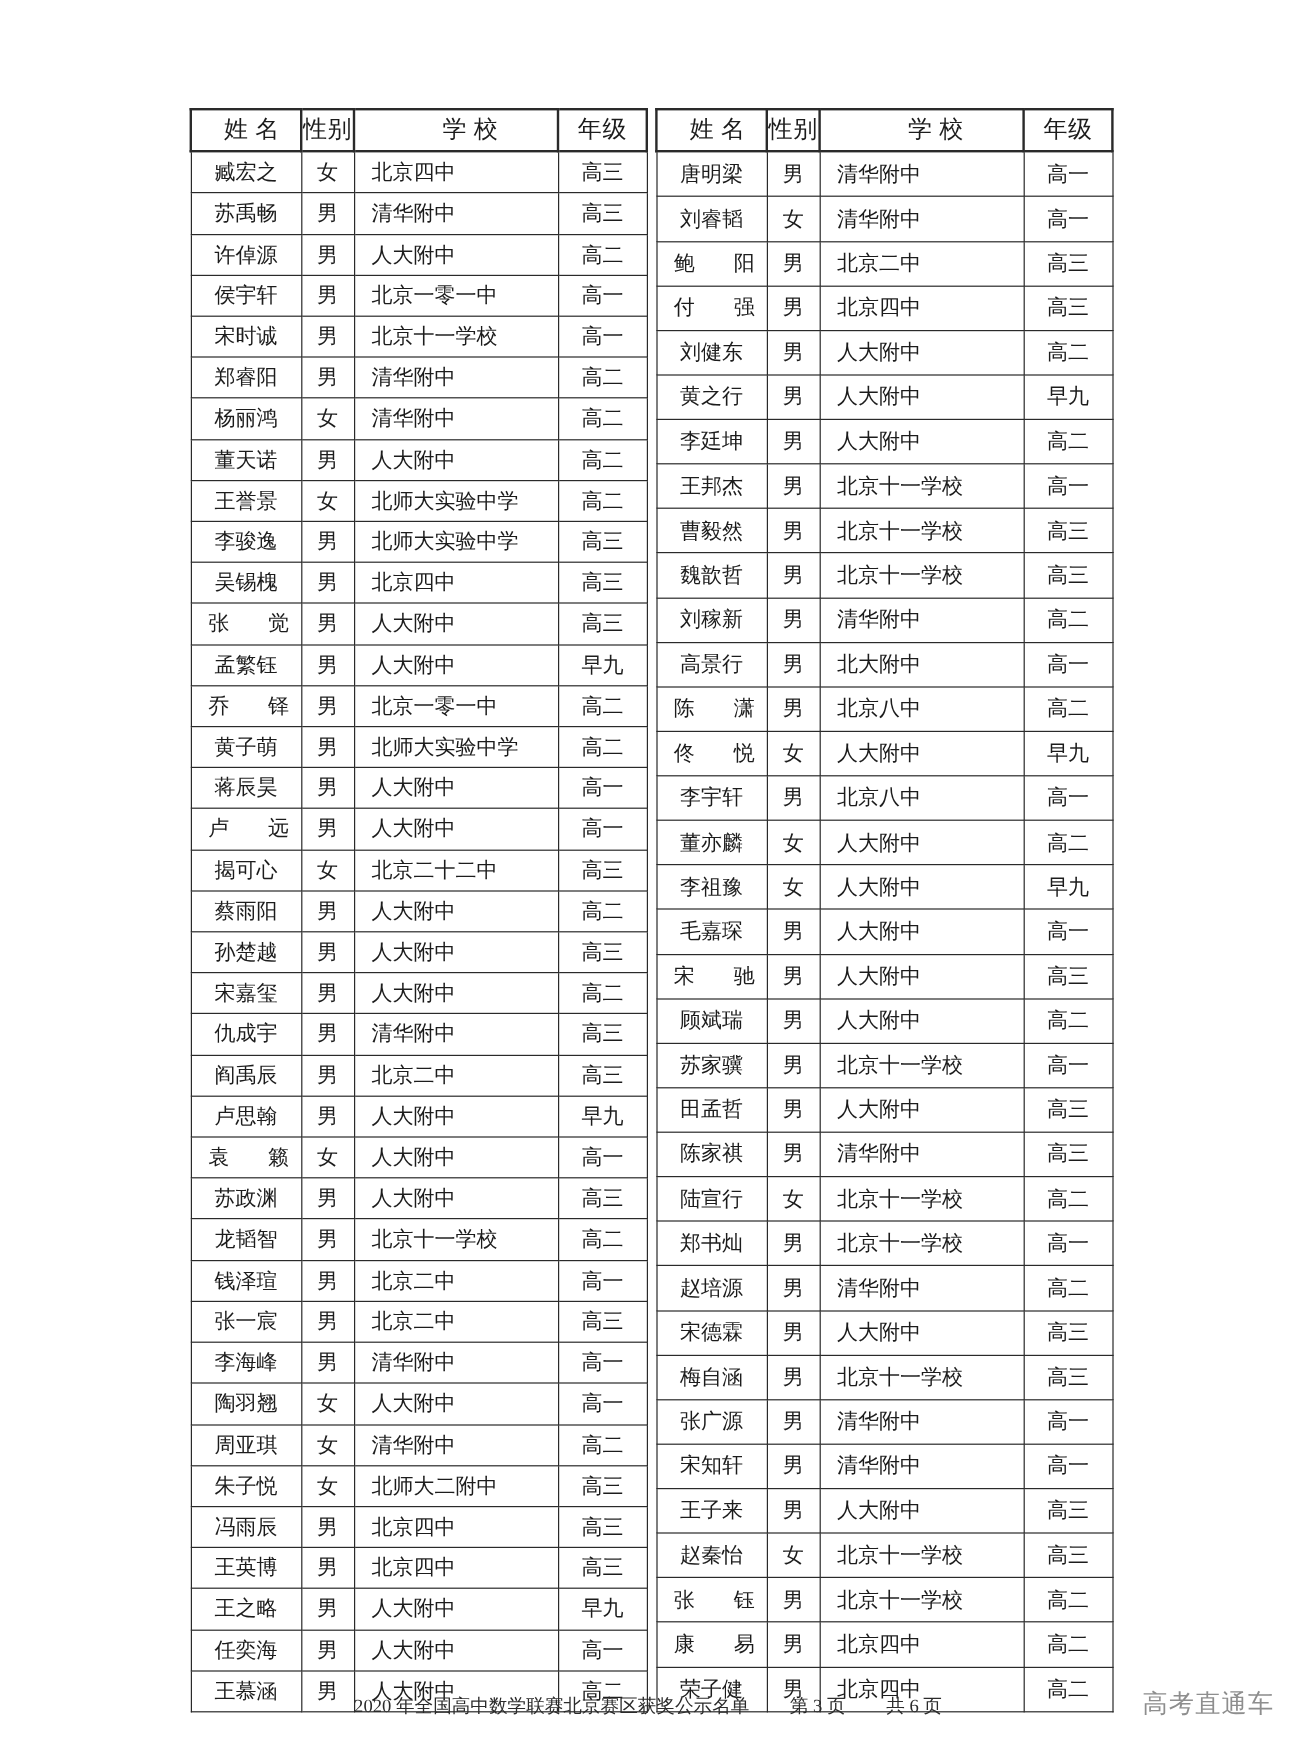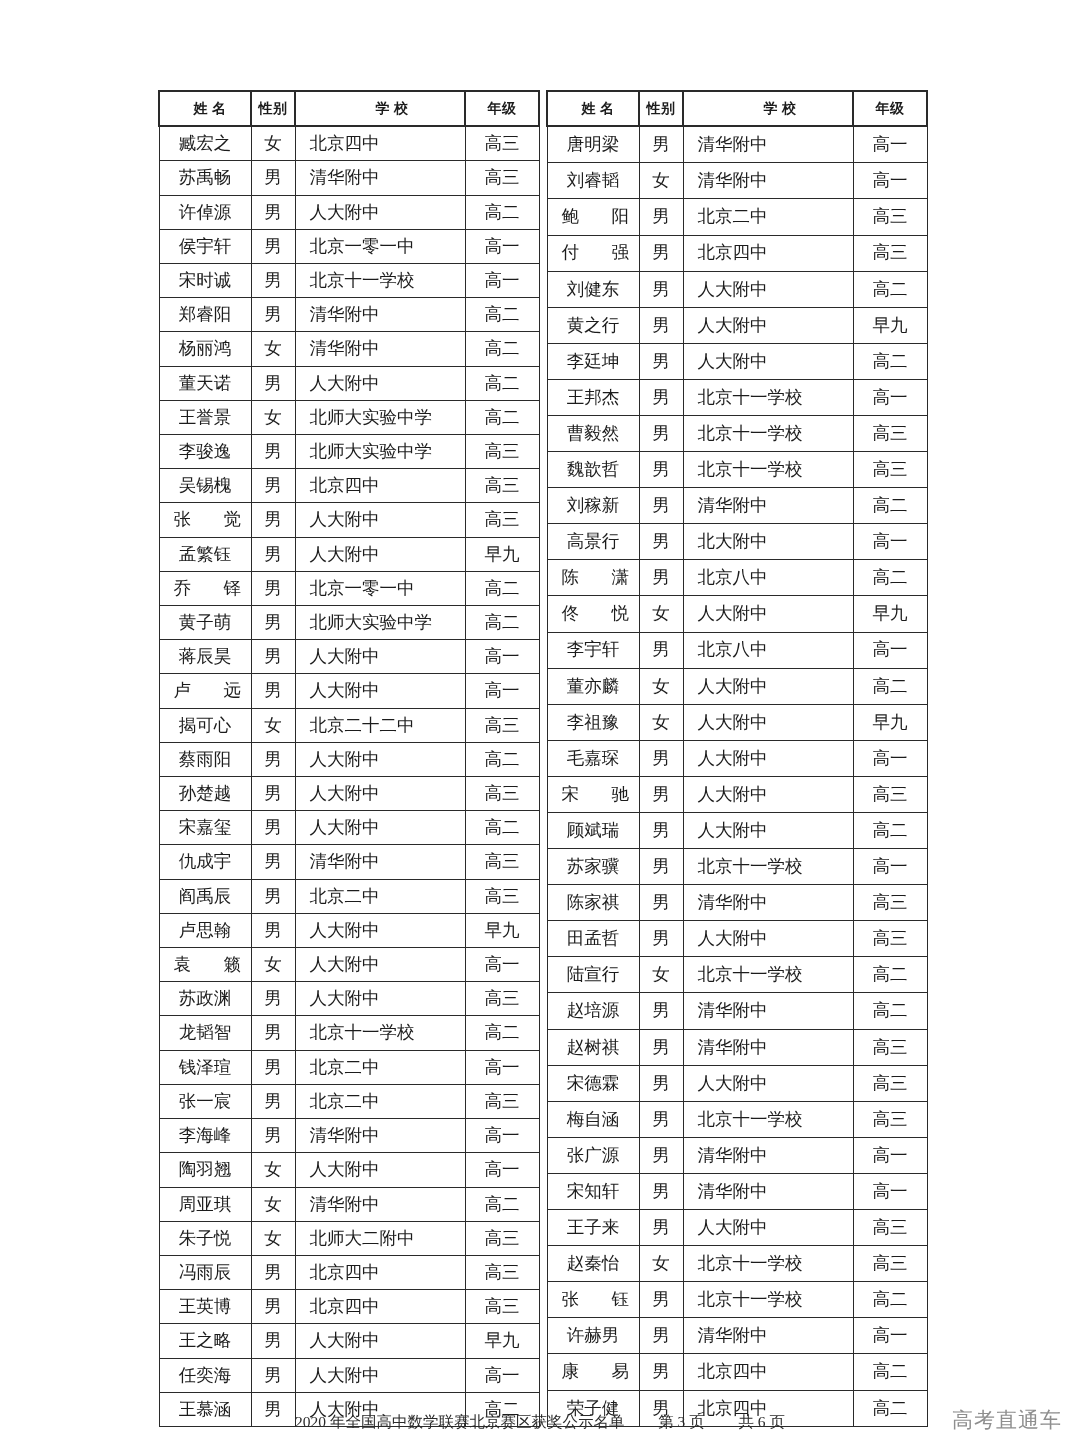--- a/index.html
+++ b/index.html
@@ -49,22 +49,22 @@
     text-align: center;
     vertical-align: middle;
     font-size: 17.5px;
     font-weight: normal;
     white-space: nowrap;
     overflow: hidden;
     color: #1c1c1c;
   }
 
   table.roster thead th {
-    font-weight: bold;
-    font-size: 14px;
+    font-weight: normal;
+    font-size: 20px;
     letter-spacing: 0.5px;
     border-width: 2px;
   }
 
   
   .col-name   { width: 92px; }
   .col-gender { width: 44px; }
   .col-school { width: 170px; }
   .col-grade  { width: 74px; }
 
@@ -495,50 +495,50 @@
             <td class="cell-school">人大附中</td>
             <td class="cell-grade">高二</td>
           </tr>
           <tr>
             <td class="cell-name">苏家骥</td>
             <td class="cell-gender">男</td>
             <td class="cell-school">北京十一学校</td>
             <td class="cell-grade">高一</td>
           </tr>
           <tr>
+            <td class="cell-name">田孟哲</td>
+            <td class="cell-gender">男</td>
+            <td class="cell-school">人大附中</td>
+            <td class="cell-grade">高三</td>
+          </tr>
+          <tr>
             <td class="cell-name">陈家祺</td>
             <td class="cell-gender">男</td>
             <td class="cell-school">清华附中</td>
             <td class="cell-grade">高三</td>
           </tr>
           <tr>
-            <td class="cell-name">田孟哲</td>
-            <td class="cell-gender">男</td>
-            <td class="cell-school">人大附中</td>
-            <td class="cell-grade">高三</td>
-          </tr>
-          <tr>
             <td class="cell-name">陆宣行</td>
             <td class="cell-gender">女</td>
             <td class="cell-school">北京十一学校</td>
             <td class="cell-grade">高二</td>
           </tr>
           <tr>
+            <td class="cell-name">郑书灿</td>
+            <td class="cell-gender">男</td>
+            <td class="cell-school">北京十一学校</td>
+            <td class="cell-grade">高一</td>
+          </tr>
+          <tr>
             <td class="cell-name">赵培源</td>
             <td class="cell-gender">男</td>
             <td class="cell-school">清华附中</td>
             <td class="cell-grade">高二</td>
           </tr>
           <tr>
-            <td class="cell-name">赵树祺</td>
-            <td class="cell-gender">男</td>
-            <td class="cell-school">清华附中</td>
-            <td class="cell-grade">高三</td>
-          </tr>
-          <tr>
             <td class="cell-name">宋德霖</td>
             <td class="cell-gender">男</td>
             <td class="cell-school">人大附中</td>
             <td class="cell-grade">高三</td>
           </tr>
           <tr>
             <td class="cell-name">梅自涵</td>
             <td class="cell-gender">男</td>
             <td class="cell-school">北京十一学校</td>
             <td class="cell-grade">高三</td>
@@ -565,26 +565,20 @@
             <td class="cell-name">赵秦怡</td>
             <td class="cell-gender">女</td>
             <td class="cell-school">北京十一学校</td>
             <td class="cell-grade">高三</td>
           </tr>
           <tr>
             <td class="cell-name spaced">张 钰</td>
             <td class="cell-gender">男</td>
             <td class="cell-school">北京十一学校</td>
             <td class="cell-grade">高二</td>
-          </tr>
-          <tr>
-            <td class="cell-name">许赫男</td>
-            <td class="cell-gender">男</td>
-            <td class="cell-school">清华附中</td>
-            <td class="cell-grade">高一</td>
           </tr>
           <tr>
             <td class="cell-name spaced">康 易</td>
             <td class="cell-gender">男</td>
             <td class="cell-school">北京四中</td>
             <td class="cell-grade">高二</td>
           </tr>
           <tr>
             <td class="cell-name">荣子健</td>
             <td class="cell-gender">男</td>

